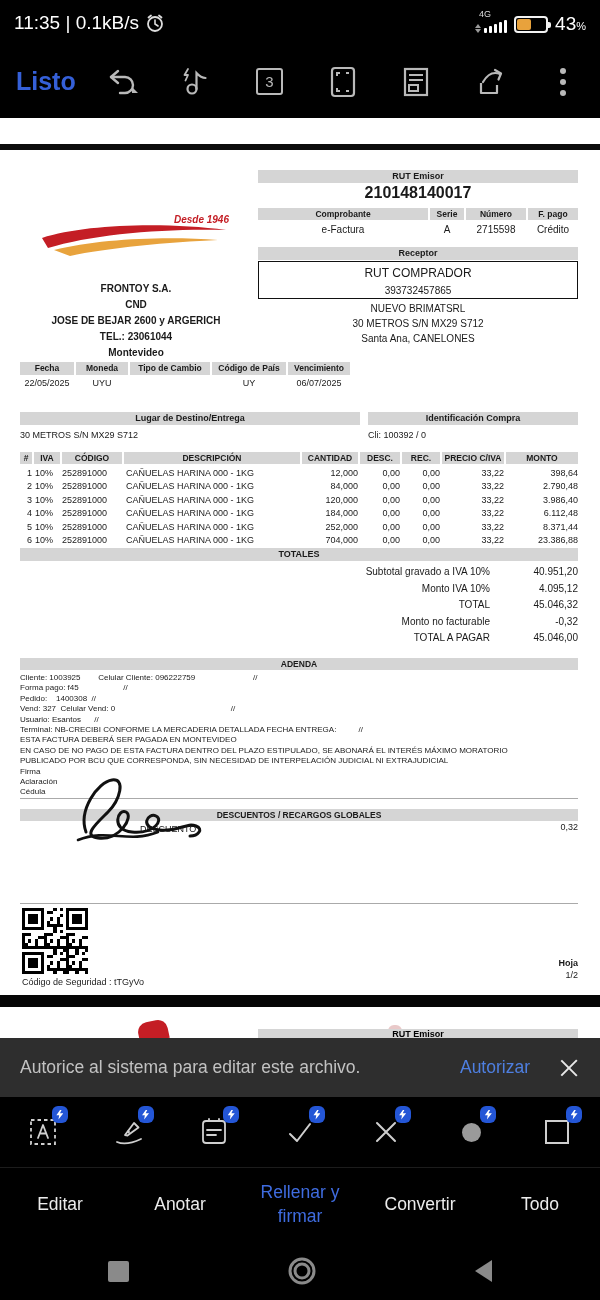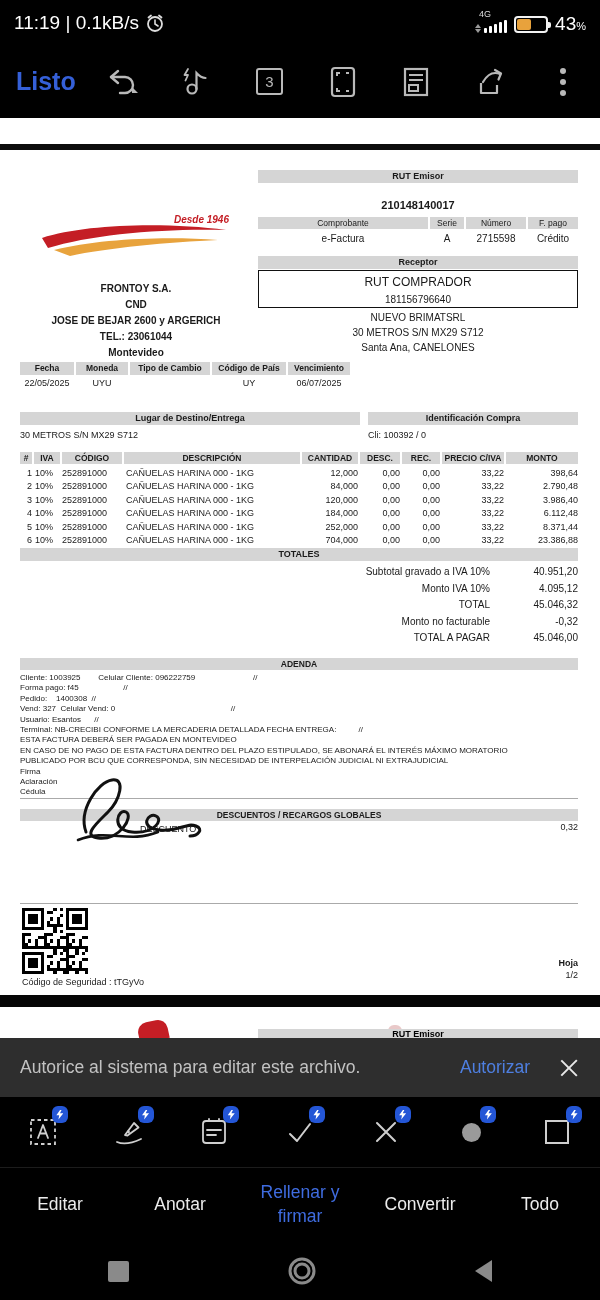--- a/index.html
+++ b/index.html
@@ -39,23 +39,23 @@
 
   
   .logo { position:absolute; left:40px; top:12px; width:195px; height:96px; }
   .logo .brand { font-size:50px; font-weight:bold; color:#c41e25; letter-spacing:-3px; line-height:1; }
   .logo .tagline { position:absolute; right:6px; top:52px; font-size:10px; font-style:italic; font-weight:bold; color:#c41e25; }
   .logo svg { position:absolute; left:0; top:62px; }
 
   
   .rhead { position:absolute; left:258px; top:20px; width:320px; }
   .rut-emisor-bar { height:13px; font-size:9px; line-height:13px; }
-  .rut-emisor-num { text-align:center; font-weight:bold; font-size:11px; margin-top:16px; }
+  .rut-emisor-num { text-align:center; font-weight:bold; font-size:16px; margin-top:1px; }
   .comp-grid { display:grid; grid-template-columns:170px 34px 60px 50px; gap:2px; margin-top:6px; }
-  .comp-grid .h { background:#d5d5d5; font-weight:normal; font-size:8.5px; text-align:center; line-height:12px; height:12px; }
+  .comp-grid .h { background:#d5d5d5; font-weight:bold; font-size:8.5px; text-align:center; line-height:12px; height:12px; }
   .comp-grid .v { font-size:10px; text-align:center; padding-top:2px; }
   .receptor-bar { height:13px; font-size:9px; line-height:13px; margin-top:12px; }
   .rut-box { border:1px solid #111; margin-top:1px; height:38px; text-align:center; padding-top:4px; }
   .rut-box .l1 { font-size:12px; }
   .rut-box .l2 { font-size:10px; margin-top:5px; }
   .recv-lines { text-align:center; margin-top:4px; }
   .recv-lines div { font-size:10px; margin-top:4px; }
 
   
   .emisor-block { position:absolute; left:20px; top:133px; width:232px; text-align:center; font-weight:bold; }
@@ -143,21 +143,21 @@
   .nav-sq { width:21px; height:21px; background:#8a8a8a; border-radius:2px; }
   .nav-back { width:0; height:0; border-top:11px solid transparent; border-bottom:11px solid transparent; border-right:17px solid #8a8a8a; }
 </style>
 </head>
 <body>
 
 <div class="screen">
 
   <div class="status-bar">
     <div class="sb-left">
-      <span>11:19 | 0.1kB/s</span>
+      <span>11:35 | 0.1kB/s</span>
       <svg width="20" height="20" viewBox="0 0 20 20">
         <circle cx="10" cy="11" r="7" fill="none" stroke="#ddd" stroke-width="1.8"></circle>
         <path d="M10 7 v4 l3 2" fill="none" stroke="#ddd" stroke-width="1.6" stroke-linecap="round"></path>
         <path d="M3.5 4.5 L6 2.5 M16.5 4.5 L14 2.5" stroke="#ddd" stroke-width="1.8" stroke-linecap="round"></path>
       </svg>
     </div>
     <div class="sb-right">
       <div class="net-wrap">
         <span class="net-4g">4G</span>
         <div class="net-row">
@@ -257,21 +257,21 @@
         <span class="h">Número</span>
         <span class="h">F. pago</span>
         <span class="v">e-Factura</span>
         <span class="v">A</span>
         <span class="v">2715598</span>
         <span class="v">Crédito</span>
       </div>
       <div class="gray-bar receptor-bar">Receptor</div>
       <div class="rut-box">
         <div class="l1">RUT COMPRADOR</div>
-        <div class="l2">181156796640</div>
+        <div class="l2">393732457865</div>
       </div>
       <div class="recv-lines">
         <div>NUEVO BRIMATSRL</div>
         <div>30 METROS S/N MX29 S712</div>
         <div>Santa Ana, CANELONES</div>
       </div>
     </div>
 
     <div class="emisor-block">
 

